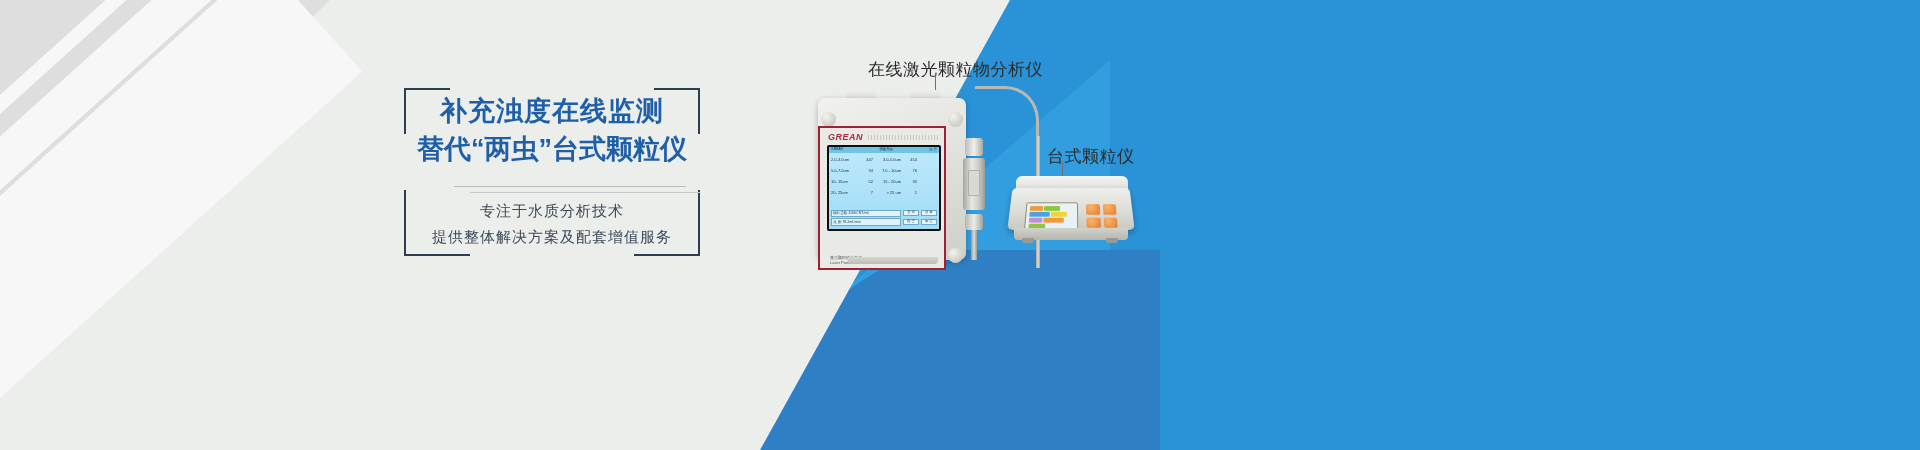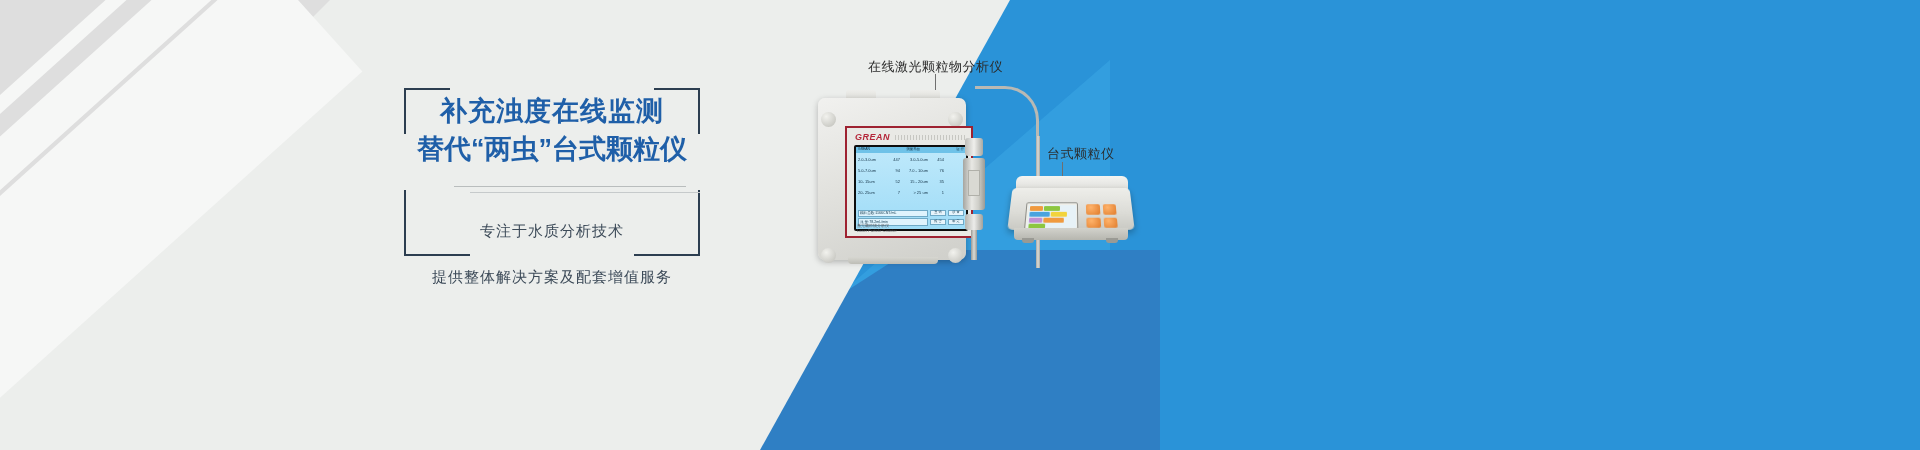--- a/index.html
+++ b/index.html
@@ -101,27 +101,26 @@
   .sub-wrap {
     position:absolute; left:0; right:0; top:110px;
     text-align:center;
   }
   .sub-line {
     font-size:15px;
     color:#3c4a58;
     line-height:26px;
     letter-spacing:1px;
     white-space:nowrap;
-    margin-top:20px;
   }
 
   
   .callout {
     position:absolute;
-    font-size:13px;
+    font-size:17px;
     color:#2b2b2b;
     white-space:nowrap;
     letter-spacing:.5px;
     text-align:center;
   }
   .callout.c1 { left:868px; top:58px; }
   .callout.c2 { left:1047px; top:145px; }
   .leader {
     position:absolute;
     background:#6f6f6f;
@@ -154,22 +153,22 @@
     position:absolute;
     width:15px; height:15px;
     border-radius:50%;
     background:radial-gradient(circle at 35% 30%,#f2f2ee,#bdbdb7);
   }
   .anz-knob.k1 { left:3px;  top:14px; }
   .anz-knob.k2 { left:130px; top:14px; }
   .anz-knob.k3 { left:3px;  top:150px; }
   .anz-knob.k4 { left:130px; top:150px; }
   .anz-face {
-    position:absolute; left:27px; top:28px;
-    width:128px; height:112px;
+    position:absolute; left:0; top:28px;
+    width:128px; height:144px;
     background:#e9e9e5;
     border:2px solid #9e2231;
     border-radius:0;
   }
   .anz-brand {
     position:absolute; left:8px; top:4px;
     font-size:9px; font-weight:bold;
     color:#b5273a; letter-spacing:.5px;
     font-style:italic;
   }

